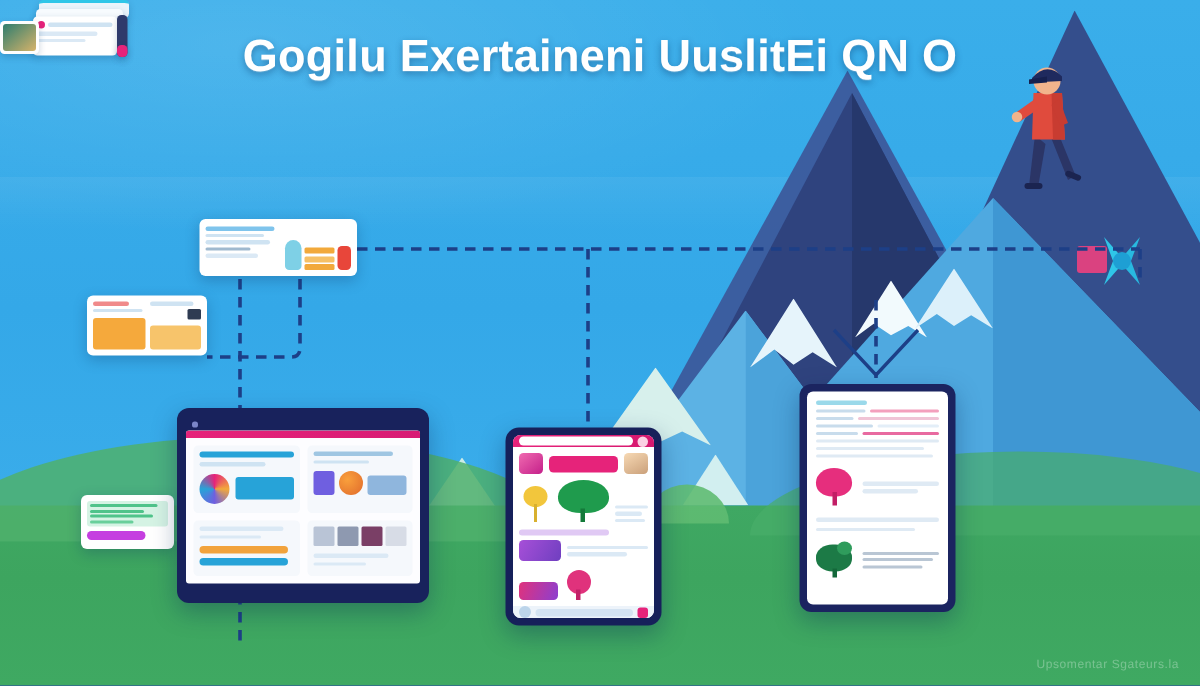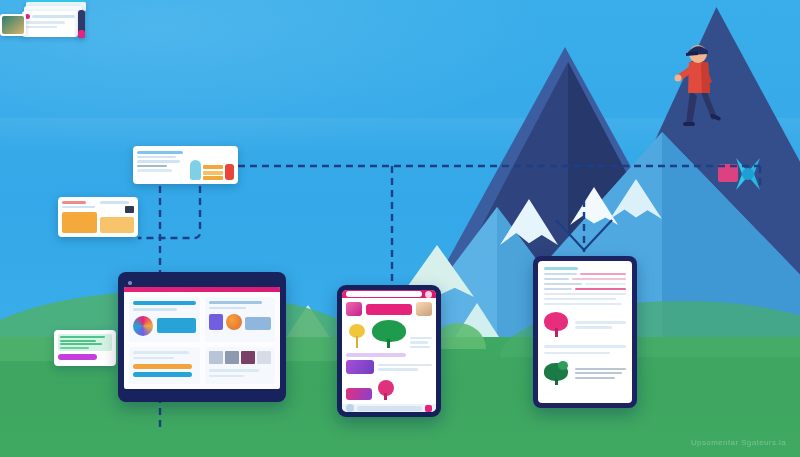--- a/index.html
+++ b/index.html
@@ -530,17 +530,18 @@
           <div class="ln" style="width:100%;background:#b9c6d4;height:2px"></div>
           <div class="ln" style="width:92%;background:#b9c6d4;height:2px"></div>
           <div class="ln" style="width:78%;background:#b9c6d4;height:2px"></div>
         </div>
       </div>
 
     </div>
   </div>
 
   <div class="title">
+    <div class="title-line">Gogilu Exertaineni UuslitEi QN O</div>
   </div>
 
   <div class="watermark">Upsomentar Sgateurs.la</div>
 
 </div>
 
 </body></html>

